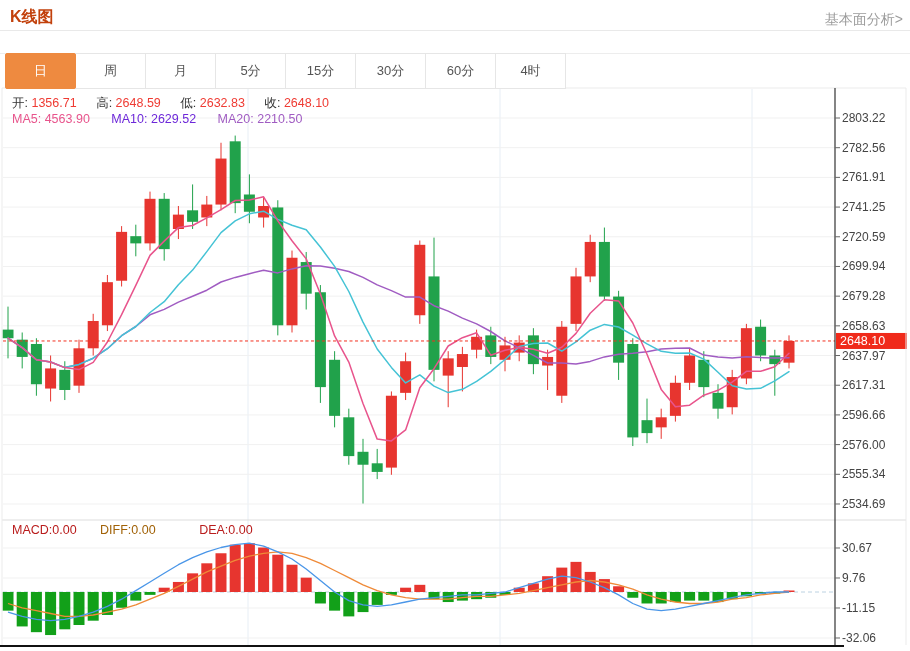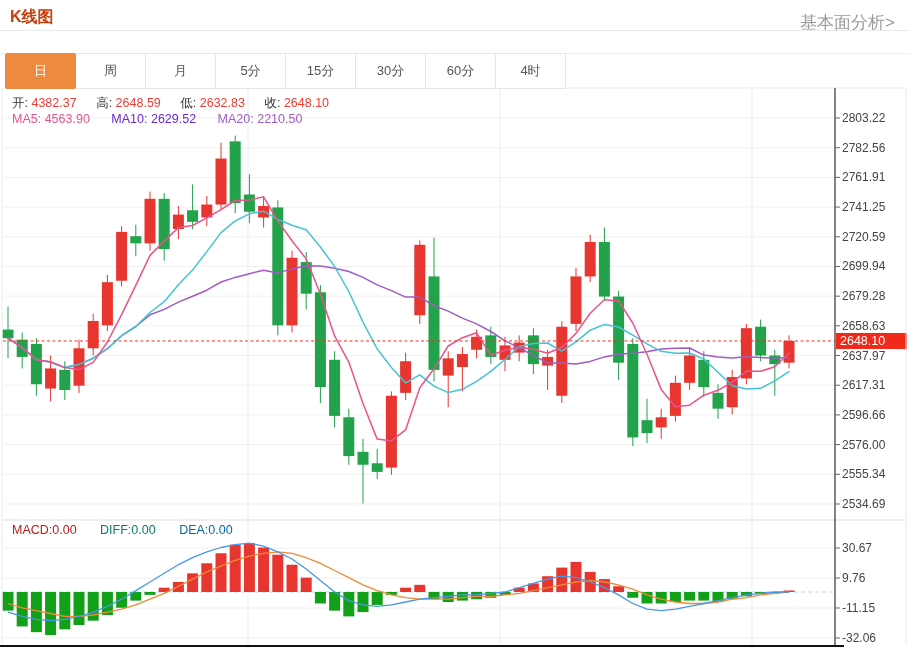--- a/index.html
+++ b/index.html
@@ -1,34 +1,34 @@
 <!DOCTYPE html>
 <html><head>
 <meta charset="utf-8">
 <style>
   html,body{margin:0;padding:0;background:#fff;font-family:"Liberation Sans",sans-serif;}
   #app{position:relative;width:910px;height:651px;overflow:hidden;background:#fff;}
   #chart-svg{position:absolute;left:0;top:0;}
   .hdr-title{position:absolute;left:10px;top:7px;font-size:16px;font-weight:bold;color:#c2410c;}
-  .hdr-link{position:absolute;right:15px;top:11px;font-size:17px;color:#9b9b9b;cursor:pointer;}
+  .hdr-link{position:absolute;right:7px;top:11px;font-size:14px;color:#9b9b9b;cursor:pointer;}
   .hdr-divider{position:absolute;left:0;top:30px;width:910px;height:1px;background:#e9e9e9;}
   .tab-topline{position:absolute;left:0;top:53px;width:910px;height:1px;background:#ededed;}
   #tabbar{position:absolute;left:6px;top:53px;display:flex;}
   .tab{width:69px;height:34px;line-height:34px;text-align:center;font-size:13px;color:#555;
        background:#fff;border:1px solid #e6e6e6;margin-left:-1px;cursor:pointer;box-sizing:content-box;}
   .tab.selected{background:#ee8a40;border-color:#ee8a40;color:#fff;border-radius:2px;position:relative;z-index:2;}
   .ohlc-row{position:absolute;left:12px;top:95px;font-size:12.5px;color:#333;white-space:nowrap;}
   .ohlc-row .lbl{color:#333;}
   .ohlc-row .val{color:#ef3b33;margin-right:16px;}
   .ma-row{position:absolute;left:12px;top:112px;font-size:12.5px;white-space:nowrap;}
   .ma-row span{margin-right:18px;}
   .ma5{color:#e8548c;} .ma10{color:#6d28d9;} .ma20{color:#a05cc2;}
   .macd-row{position:absolute;left:12px;top:523px;font-size:12.5px;white-space:nowrap;}
   .macd-row span{margin-right:20px;}
-  .macd-v{color:#b91c1c;} .diff-v{color:#0f766e;} .dea-v{color:#0369a1;}
+  .macd-v{color:#b91c1c;} .diff-v{color:#a16207;} .dea-v{color:#b91c1c;margin-left:20px;}
 </style>
 </head>
 <body>
 
 <div id="app">
   <svg id="chart-svg" width="910" height="651">
       <g>
         <line x1="248" y1="89" x2="248" y2="645" stroke="#e7eef5" stroke-width="1"></line>
         <line x1="500" y1="89" x2="500" y2="645" stroke="#e7eef5" stroke-width="1"></line>
         <line x1="752" y1="89" x2="752" y2="645" stroke="#e7eef5" stroke-width="1"></line>
@@ -307,21 +307,21 @@
       <div class="tab">月</div>
       <div class="tab">5分</div>
       <div class="tab">15分</div>
       <div class="tab">30分</div>
       <div class="tab">60分</div>
       <div class="tab">4时</div>
     </div>
 
   <div class="ohlc-row">
     <span class="lbl">开:</span>
-    <span class="val">4382.37</span>
+    <span class="val">1356.71</span>
     <span class="lbl">高:</span>
     <span class="val">2648.59</span>
     <span class="lbl">低:</span>
     <span class="val">2632.83</span>
     <span class="lbl">收:</span>
     <span class="val">2648.10</span>
   </div>
 
   <div class="ma-row">
     <span class="ma5">MA5: 4563.90</span>

